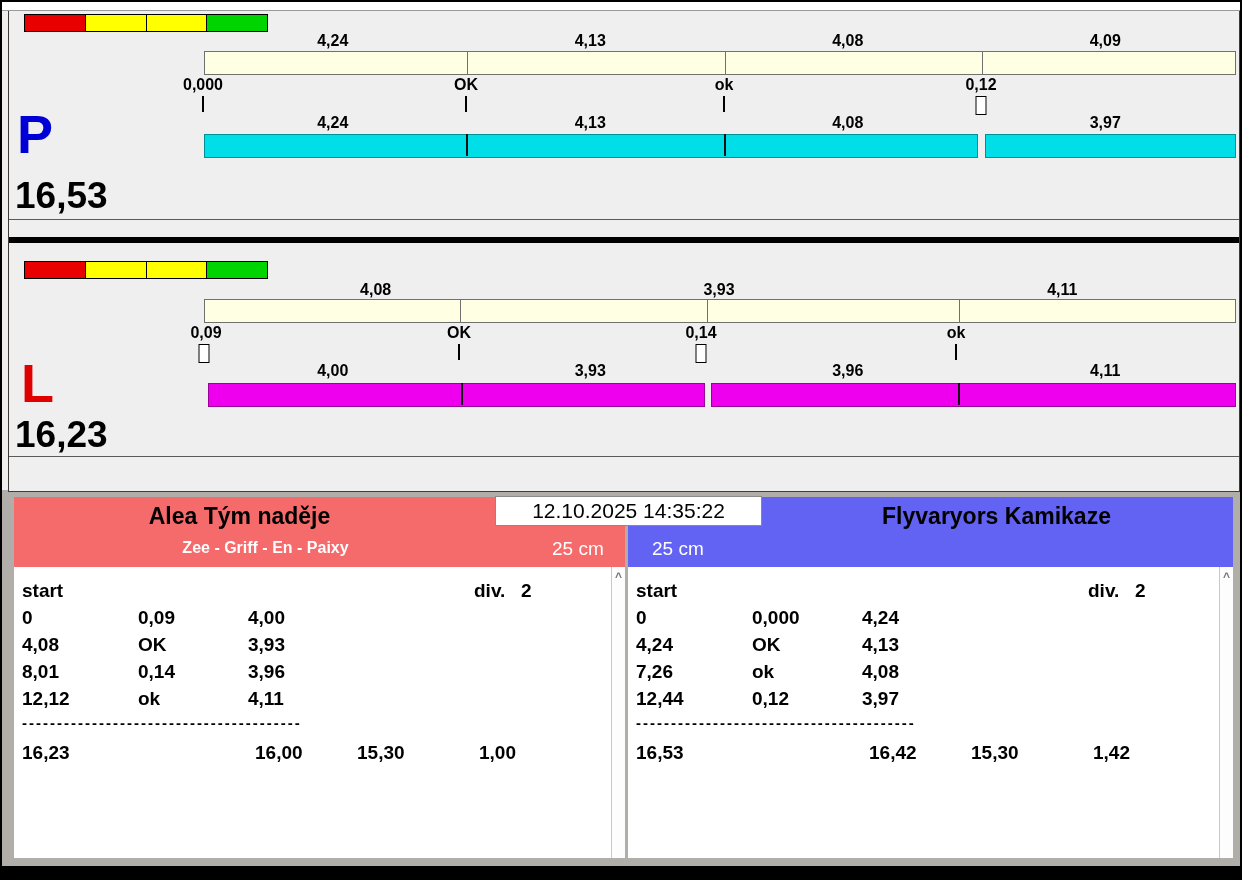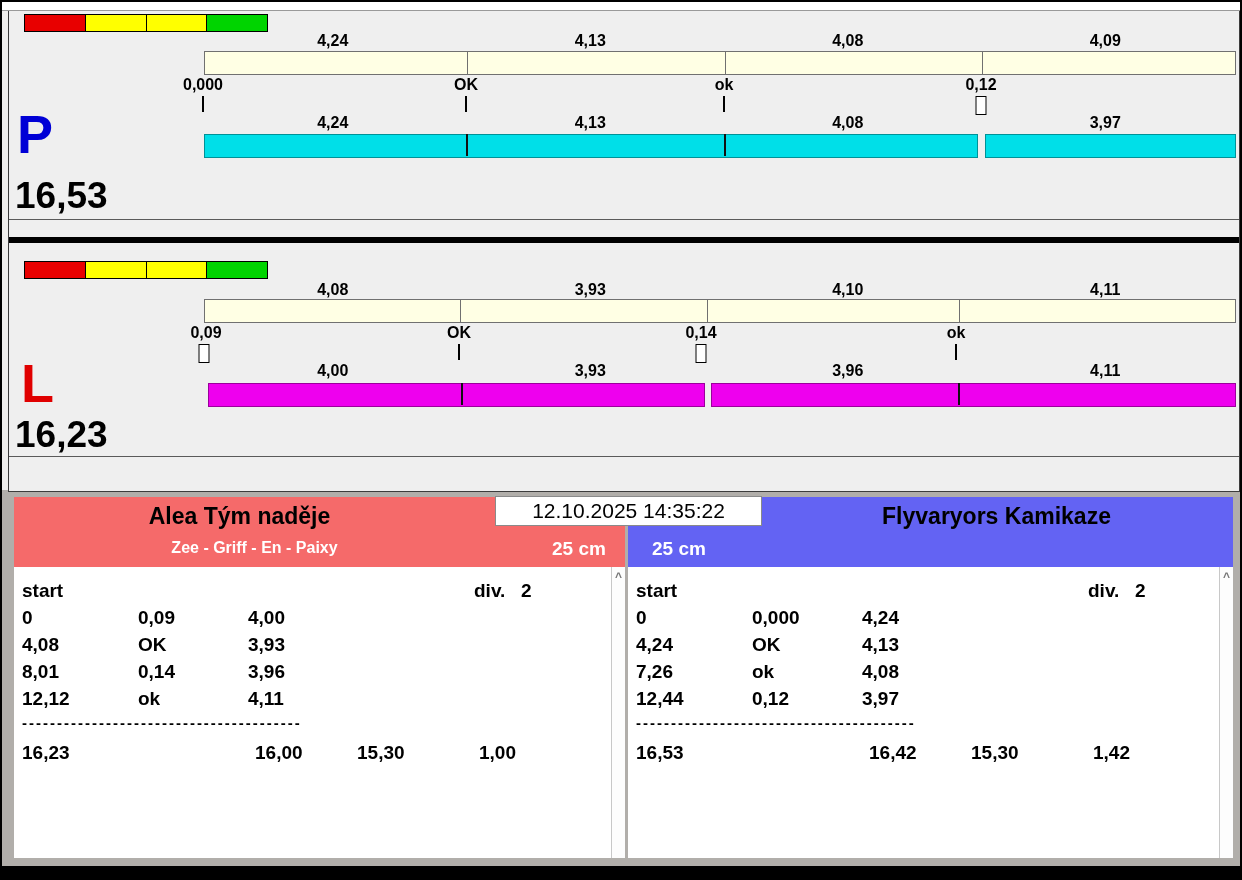--- a/index.html
+++ b/index.html
@@ -29,21 +29,21 @@
   .lane-letter{position:absolute;font-size:54px;font-weight:bold;line-height:1}
   .lane-total{position:absolute;font-size:37px;font-weight:bold;line-height:1;color:#000}
   .hline{position:absolute;left:0;width:100%;height:1px;background:#5a5a5a}
   .divider{position:absolute;left:0;width:100%;height:6px;background:#000}
 
   
   .team-bg{position:absolute;left:0;top:490px;width:1242px;height:378px;background:#b1aeaa;z-index:1}
   .team-header{position:absolute;top:497px;height:70px;z-index:2}
   .team-header .title{position:absolute;top:6px;font-size:23px;font-weight:bold;color:#000;text-align:center;white-space:nowrap}
   .team-header .members{position:absolute;top:42px;font-size:16px;font-weight:bold;color:#fff;text-align:center;white-space:nowrap}
-  .height-badge{position:absolute;top:41px;font-size:19px;font-weight:bold;color:#fff;white-space:nowrap}
+  .height-badge{position:absolute;top:41px;font-size:19px;font-weight:normal;color:#fff;white-space:nowrap}
   .timestamp{position:absolute;left:495px;top:496px;width:265px;height:28px;background:#fff;border:1px solid #8a8a8a;
     z-index:10;display:flex;align-items:center;justify-content:center;font-size:21px;white-space:nowrap}
   .team-table{position:absolute;top:567px;height:291px;background:#fff;font-weight:bold;font-size:19px;z-index:2}
   .trow{position:absolute;left:8px;right:22px;display:flex;line-height:22px;white-space:nowrap}
   .trow .c1{width:116px}
   .trow .c2{width:110px}
   .divlabel{position:absolute;left:460px;line-height:22px}
   .divvalue{position:absolute;left:507px;line-height:22px}
   .totrow .t1{width:233px}
   .totrow .t2{width:102px}
@@ -116,21 +116,20 @@
     <div class="legend" style="left:15px;top:250px">
       <span class="legend-seg" style="background-color: rgb(232, 0, 0);"></span>
       <span class="legend-seg" style="background-color: rgb(255, 255, 0);"></span>
       <span class="legend-seg" style="background-color: rgb(255, 255, 0);"></span>
       <span class="legend-seg" style="background-color: rgb(0, 212, 0);"></span>
     </div>
 
     <div class="val-row" style="top:270px">
       <span>4,08</span>
       <span>3,93</span>
-      <span>4,10</span>
       <span>4,11</span>
     </div>
 
     <div class="bar-top" style="top: 288px; background-color: rgb(255, 255, 228);">
       <i class="sep" style="left:255px"></i>
       <i class="sep" style="left:502px"></i>
       <i class="sep" style="left:754px"></i>
     </div>
 
     <div class="marker" style="left:197px;top:313px">0,09</div>
@@ -160,21 +159,21 @@
     <div class="lane-letter" style="left: 12px; top: 345px; color: rgb(224, 0, 0);">L</div>
     <div class="lane-total" style="left:6px;top:405px">16,23</div>
     <div class="hline" style="top:445px"></div>
   </section>
 </div>
 
 <div class="team-bg"></div>
 
 <div class="team-header" style="left: 14px; width: 611px; background-color: rgb(245, 106, 106);">
   <div class="title" style="left:0;width:451px">Alea Tým naděje</div>
-  <div class="members" style="left:0;width:481px">Zee - Griff - En - Paixy</div>
+  <div class="members" style="left:11px;width:481px">Zee - Griff - En - Paixy</div>
   <div class="height-badge" style="left:538px">25 cm</div>
 </div>
 
 <div class="team-header" style="left: 628px; width: 605px; background-color: rgb(99, 99, 243);">
   <div class="height-badge" style="left:24px">25 cm</div>
   <div class="title" style="left:132px;width:473px">Flyvaryors Kamikaze</div>
 </div>
 
 <div class="timestamp">12.10.2025 14:35:22</div>
 

